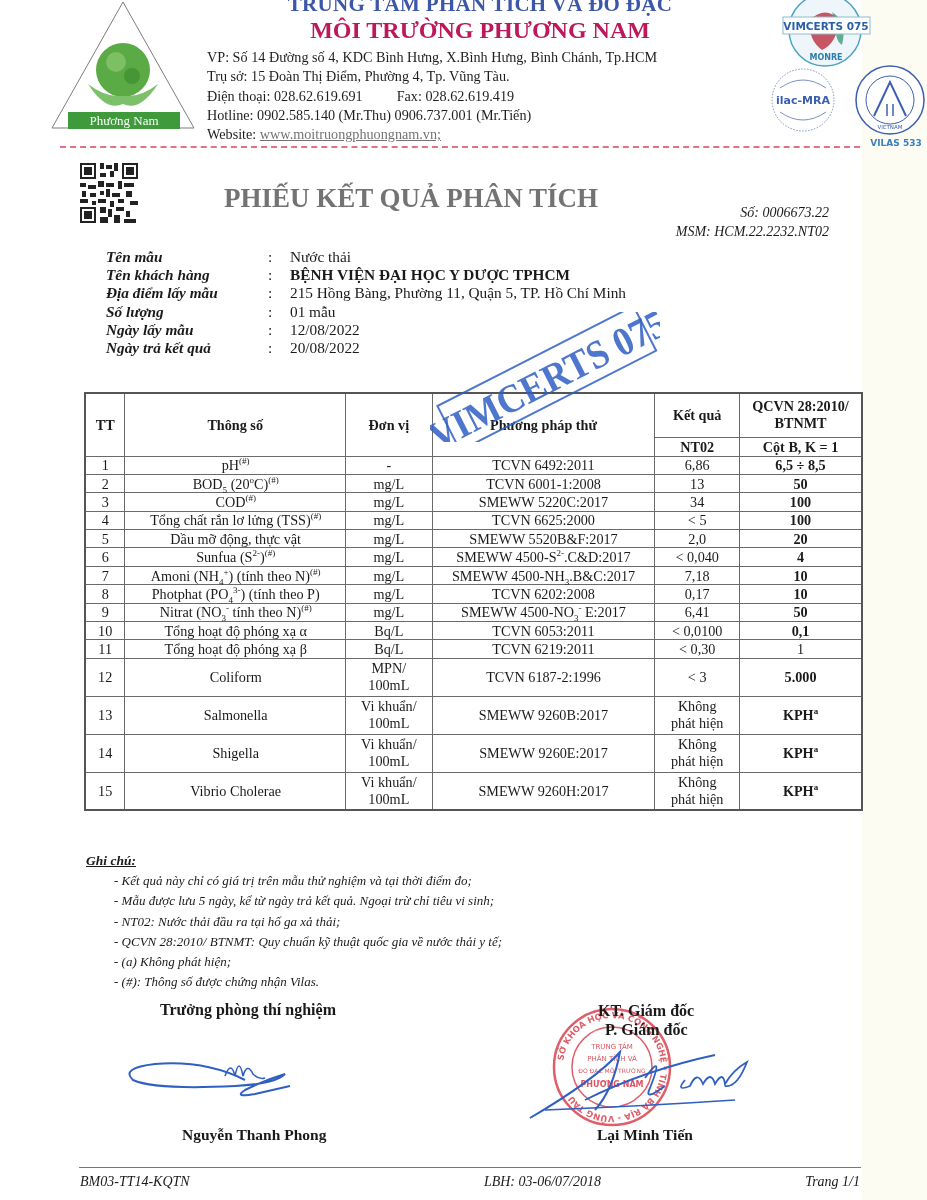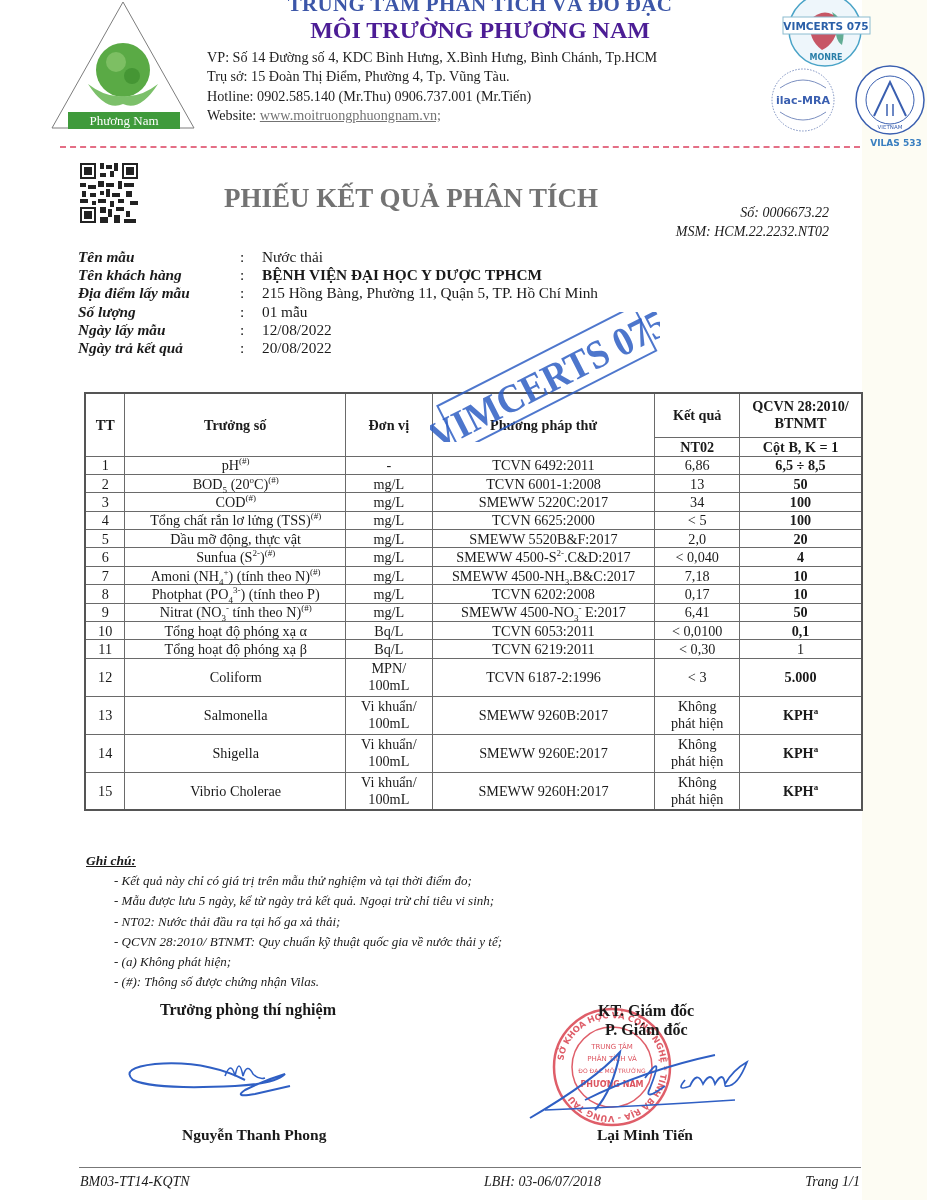--- a/index.html
+++ b/index.html
@@ -4,36 +4,36 @@
 <style>
   * { box-sizing: border-box; margin: 0; padding: 0; }
   html, body { width: 927px; height: 1200px; background: #ffffff; overflow: hidden; }
   body { position: relative; font-family: "Liberation Serif", "DejaVu Serif", serif; color: #1a1a1a; }
   .right-strip { position: absolute; left: 862px; top: 0; width: 65px; height: 1200px; background: #fdfcf3; }
   .abs { position: absolute; }
 
   
   .logo { left: 48px; top: 0; width: 150px; height: 135px; }
   .hdr-title1 { left: 210px; top: -8px; width: 540px; text-align: center; font-size: 21px; font-weight: bold; color: #3c56a8; letter-spacing: 0.3px; white-space: nowrap; }
-  .hdr-title2 { left: 210px; top: 17px; width: 540px; text-align: center; font-size: 24px; font-weight: bold; color: #4c1d95; white-space: nowrap; }
+  .hdr-title2 { left: 210px; top: 17px; width: 540px; text-align: center; font-size: 24px; font-weight: bold; color: #be185d; white-space: nowrap; }
   .hdr-lines { left: 207px; top: 48px; font-size: 14.2px; line-height: 19.3px; color: #1e1e1e; white-space: nowrap; }
   .hdr-lines a { color: #737373; text-decoration: underline; }
   .hdr-lines .gap { display: inline-block; width: 34px; }
   .badges { left: 770px; top: 0; width: 157px; height: 150px; }
   .dash-line { left: 60px; top: 146px; width: 800px; height: 0; border-top: 2px dashed #e46f86; }
 
   
   .qr { left: 80px; top: 163px; width: 58px; height: 60px; }
   .doc-title { left: 224px; top: 183px; font-size: 27px; font-weight: bold; color: #737373; white-space: nowrap; }
   .doc-no { right: 98px; top: 205px; font-size: 14px; font-style: italic; text-align: right; white-space: nowrap; }
   .doc-msm { right: 98px; top: 224px; font-size: 14px; font-style: italic; text-align: right; white-space: nowrap; }
 
   
   .info { left: 78px; top: 248px; font-size: 15.3px; line-height: 18.2px; }
-  .info-row { display: flex; height: 18.2px; white-space: nowrap; }
+  .info-row { display: flex; height: 18.2px; white-space: nowrap; margin-left: 28px; }
   .info-label { width: 162px; font-style: italic; font-weight: bold; }
   .info-colon { width: 22px; }
   .info-val.bold { font-weight: bold; }
 
   
   .stamp { left: 430px; top: 312px; width: 230px; height: 130px; pointer-events: none; }
 
   
   table.results { position: absolute; left: 84px; top: 392px; width: 779px; border-collapse: collapse; font-size: 14.2px; }
   table.results td, table.results th { border: 1px solid #6a6a6a; padding: 0 3px; height: 18.4px; line-height: 16px; text-align: center; font-weight: normal; }
@@ -82,20 +82,23 @@
     <text x="76" y="125" text-anchor="middle" font-family="Liberation Serif, serif" font-size="13" fill="#ffffff">Phương Nam</text>
   </svg>
 </div>
 
 <div class="abs hdr-title1">TRUNG TÂM PHÂN TÍCH VÀ ĐO ĐẠC</div>
 <div class="abs hdr-title2">MÔI TRƯỜNG PHƯƠNG NAM</div>
 
 <div class="abs hdr-lines">
   <div>VP: Số 14 Đường số 4, KDC Bình Hưng, X.Bình Hưng, Bình Chánh, Tp.HCM</div>
   <div>Trụ sở: 15 Đoàn Thị Điểm, Phường 4, Tp. Vũng Tàu.</div>
+  <div>
+    <span>Điện thoại: 028.62.619.691</span><span class="gap"></span><span>Fax: 028.62.619.419</span>
+  </div>
   <div>Hotline: 0902.585.140 (Mr.Thu)   0906.737.001 (Mr.Tiến)</div>
   <div>
     <span>Website: </span><a>www.moitruongphuongnam.vn;</a>
   </div>
 </div>
 
 <div class="abs badges">
   <svg width="157" height="150" viewBox="0 0 157 150">
 
     <g>
@@ -217,21 +220,21 @@
     <col style="width:40px">
       <col style="width:221px">
       <col style="width:87px">
       <col style="width:223px">
       <col style="width:85px">
       <col style="width:123px">
   </colgroup>
   <thead>
     <tr class="h1">
       <th rowspan="2">TT</th>
-      <th rowspan="2">Trưởng số</th>
+      <th rowspan="2">Thông số</th>
       <th rowspan="2">Đơn vị</th>
       <th rowspan="2">Phương pháp thử</th>
       <th>Kết quả</th>
       <th style="line-height:17px;">
         <span>QCVN 28:2010/</span><br>
         <span>BTNMT</span>
       </th>
     </tr>
     <tr class="h2">
       <th>NT02</th>

